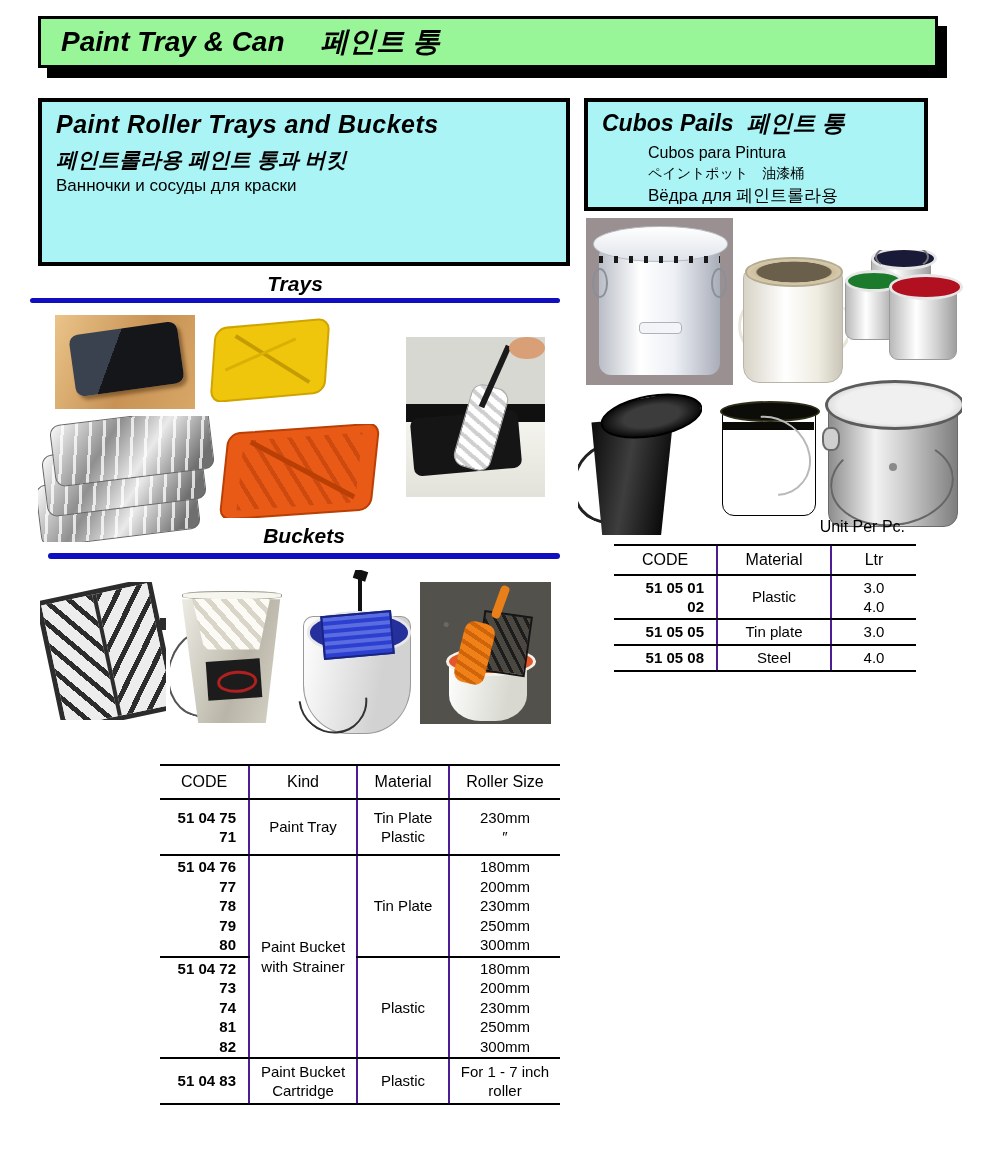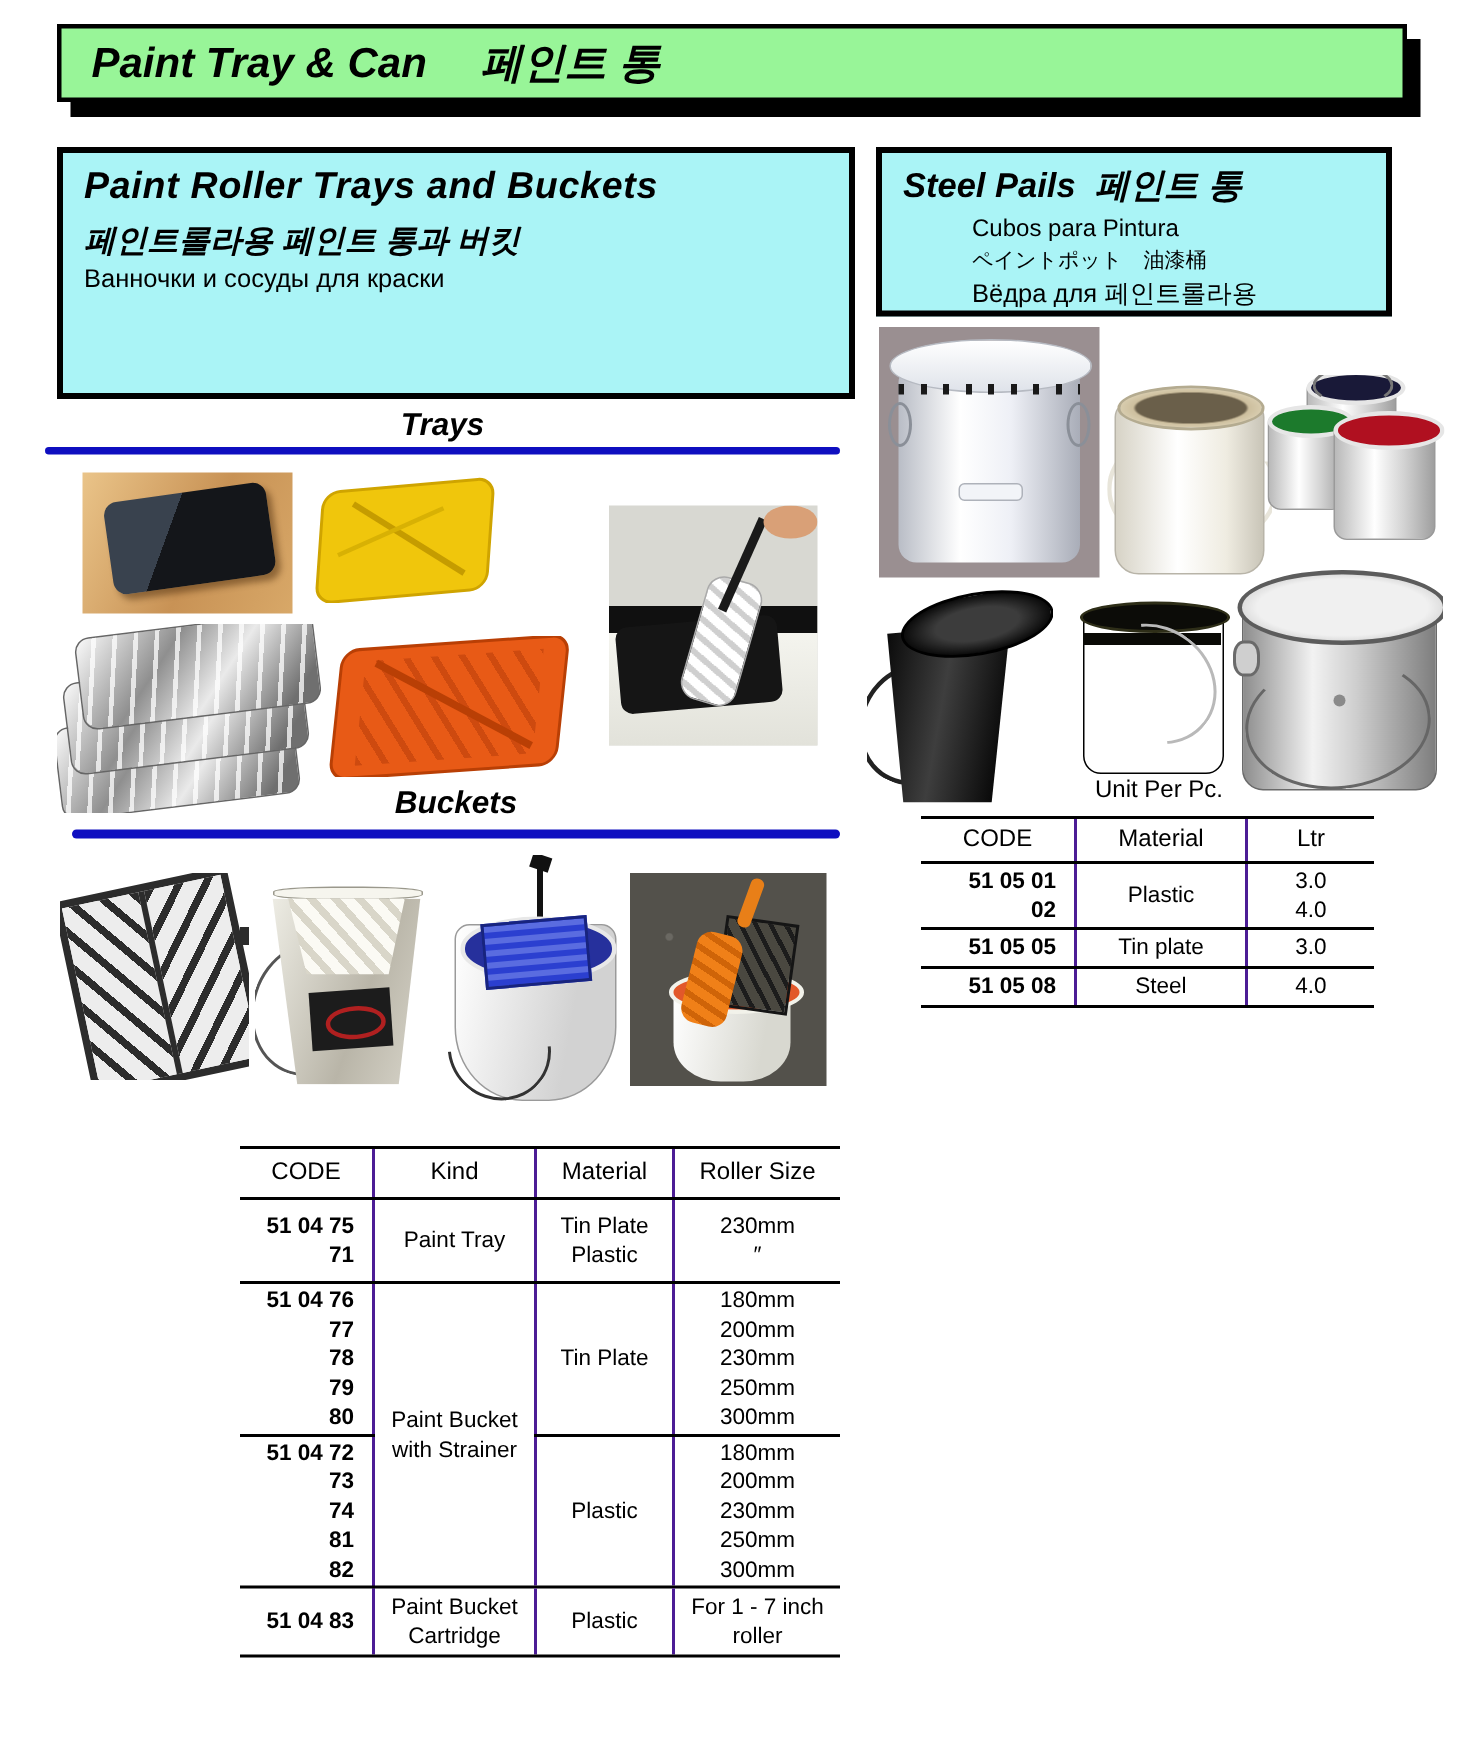--- a/index.html
+++ b/index.html
@@ -24,21 +24,21 @@
     background:#aaf4f6;border:4px solid #000;padding:6px 0 0 14px;}
   .right-box .t1{font-size:23px;font-weight:700;font-style:italic;white-space:pre;}
   .right-box .sub{margin-left:46px;}
   .right-box .t2{font-size:16px;margin-top:5px;}
   .right-box .t3{font-size:14px;margin-top:3px;}
   .right-box .t4{font-size:17px;margin-top:1px;}
 
   .group-heading{position:absolute;text-align:center;font-size:21px;font-weight:700;font-style:italic;}
   .blue-rule{position:absolute;background:#0f0fc0;border-radius:3px;}
 
-  .unit-label{position:absolute;left:730px;top:518px;width:175px;text-align:left;font-size:16px;}
+  .unit-label{position:absolute;left:730px;top:518px;width:175px;text-align:right;font-size:16px;}
 
   
   .cat-table{border-collapse:collapse;table-layout:fixed;}
   .cat-table th{border-top:2px solid #000;border-bottom:2px solid #000;font-weight:400;font-size:16px;}
   .cat-table td{border-bottom:2px solid #000;font-size:15px;vertical-align:middle;white-space:pre-line;}
   .cat-table th + th, .cat-table td + td{border-left:2px solid #4c1d95;}
   .cat-table .codes{font-weight:700;text-align:right;padding-right:12px;line-height:19.5px;}
   .cat-table .ctr{text-align:center;line-height:19.5px;}
 
   .ltable{position:absolute;left:160px;top:764px;}
@@ -228,21 +228,21 @@
     <span class="t">Paint Tray &amp; Can　 페인트 통</span>
   </div>
 
   <div class="left-box">
     <div class="t1">Paint Roller Trays and Buckets</div>
     <div class="t2">페인트롤라용 페인트 통과 버킷</div>
     <div class="t5">Ванночки и сосуды для краски</div>
   </div>
 
   <div class="right-box">
-    <div class="t1">Steel Pails  페인트 통</div>
+    <div class="t1">Cubos Pails  페인트 통</div>
     <div class="sub">
       <div class="t2">Cubos para Pintura</div>
       <div class="t3">ペイントポット　油漆桶</div>
       <div class="t4">Вёдра для 페인트롤라용</div>
     </div>
   </div>
 
   <div class="group-heading" style="left:30px;top:272px;width:530px;">Trays</div>
   <div class="blue-rule" style="left:30px;top:298px;width:530px;height:5px;"></div>
 

